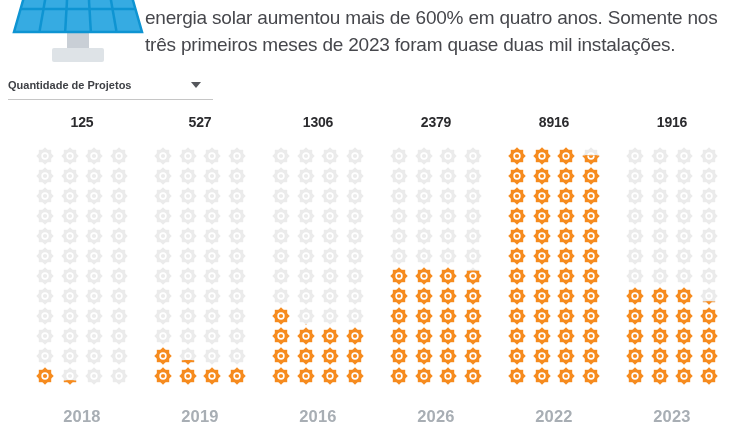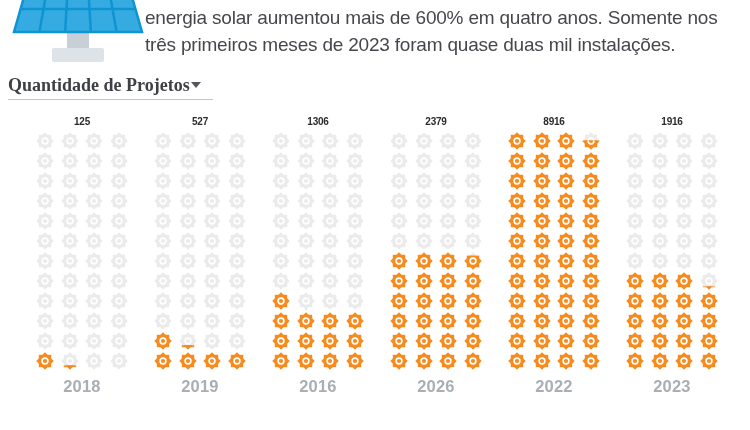--- a/index.html
+++ b/index.html
@@ -8,32 +8,32 @@
     background:#ffffff;font-family:"Liberation Sans",sans-serif;
   }
   
   .panel-wrap{position:absolute;left:6px;top:-38px;width:140px;height:102px;}
   .headline{
     position:absolute;left:145px;top:-15px;width:608px;
     font-size:19px;line-height:27px;font-weight:400;color:#46474C;letter-spacing:-0.2px;
   }
   
   .selector{position:absolute;left:8px;top:74px;width:205px;height:25px;border-bottom:1px solid #C6C6C6;cursor:pointer;}
-  .selector .lbl{font-size:18px;font-weight:bold;color:#3E4045;line-height:22px;display:inline-block;font-family:Liberation Serif, serif;}
+  .selector .lbl{font-size:11px;font-weight:bold;color:#3E4045;line-height:22px;display:inline-block;}
   .caret{position:absolute;right:12px;top:8px;width:0;height:0;
          border-left:5px solid transparent;border-right:5px solid transparent;border-top:6px solid #55575C;}
   
   .chart{position:absolute;left:23px;top:112px;display:flex;}
   .col{width:118px;display:flex;flex-direction:column;align-items:center;}
-  .col-value{font-size:10px;font-weight:bold;color:#2B2B2E;height:20px;line-height:20px;letter-spacing:-0.2px;}
+  .col-value{font-size:14px;font-weight:bold;color:#2B2B2E;height:20px;line-height:20px;margin-bottom:15px;letter-spacing:-0.2px;}
   .icon-grid{display:grid;grid-template-columns:repeat(4,18px);gap:2px 6.5px;}
   .cell{position:relative;width:18px;height:18px;}
   .cell svg{display:block;}
   .part{position:absolute;left:0;top:0;width:18px;height:18px;}
-  .col-year{margin-top:7px;font-size:16.5px;font-weight:bold;color:#A8AEB4;letter-spacing:0.2px;}
+  .col-year{margin-top:22px;font-size:16.5px;font-weight:bold;color:#A8AEB4;letter-spacing:0.2px;}
 </style>
 </head>
 <body>
 
 <div class="panel-wrap">
   <svg width="140" height="102" viewBox="0 0 140 102" aria-hidden="true">
     <rect x="61" y="66" width="22" height="26" fill="#C9CFD6"></rect>
     <rect x="46" y="86" width="52" height="14" rx="2" fill="#DEE3E7"></rect>
     <polygon points="28,0 116,0 136,70 8,70" fill="#36ABE2" stroke="#0E94D2" stroke-width="2.5"></polygon>
     <line x1="45.6" y1="1" x2="33.6" y2="69" stroke="#0E94D2" stroke-width="2.5"></line>

